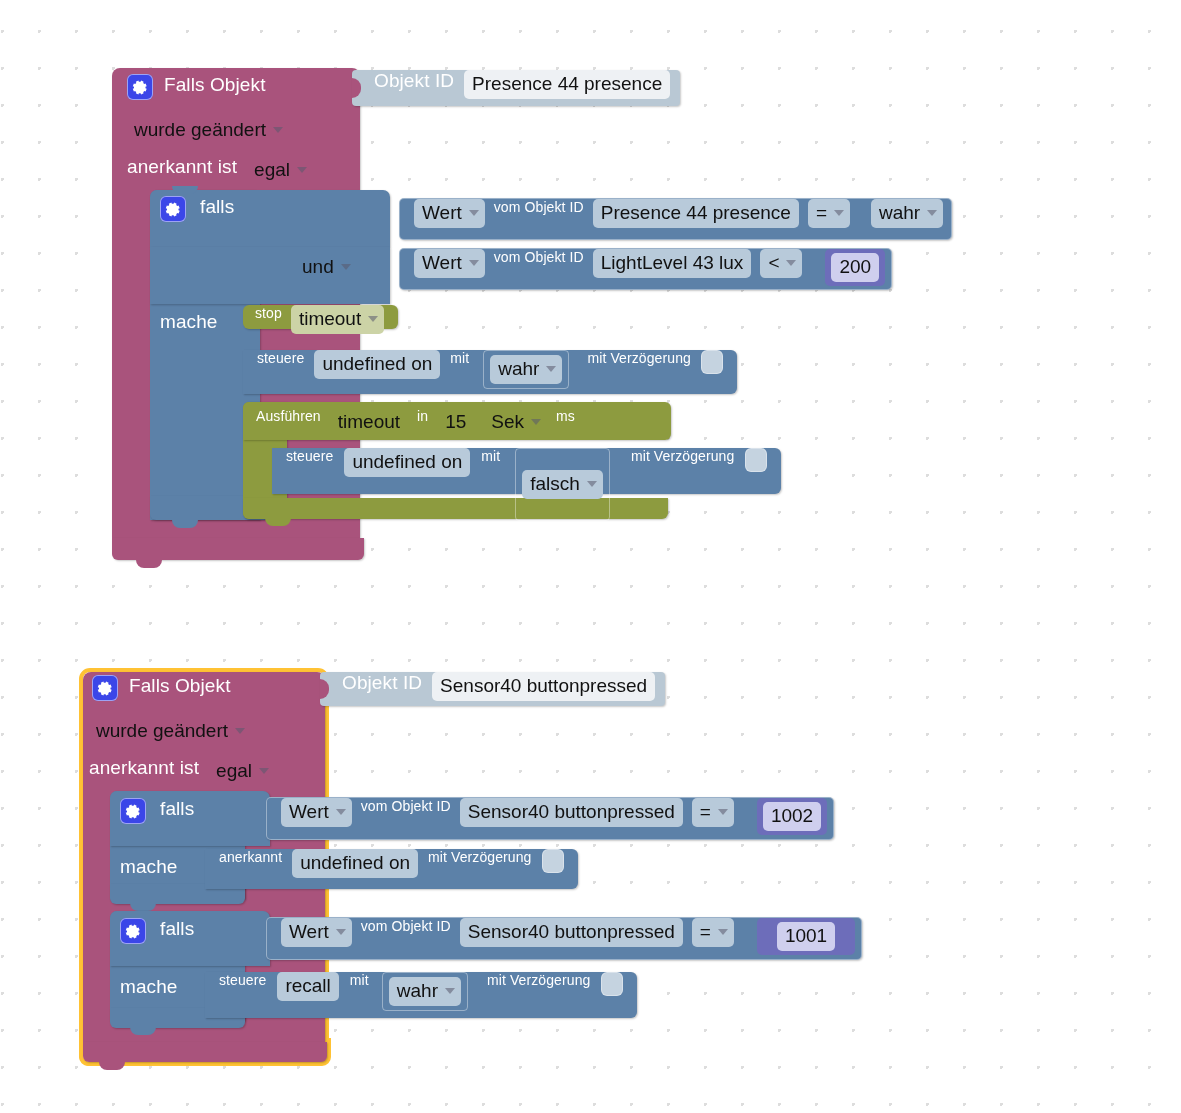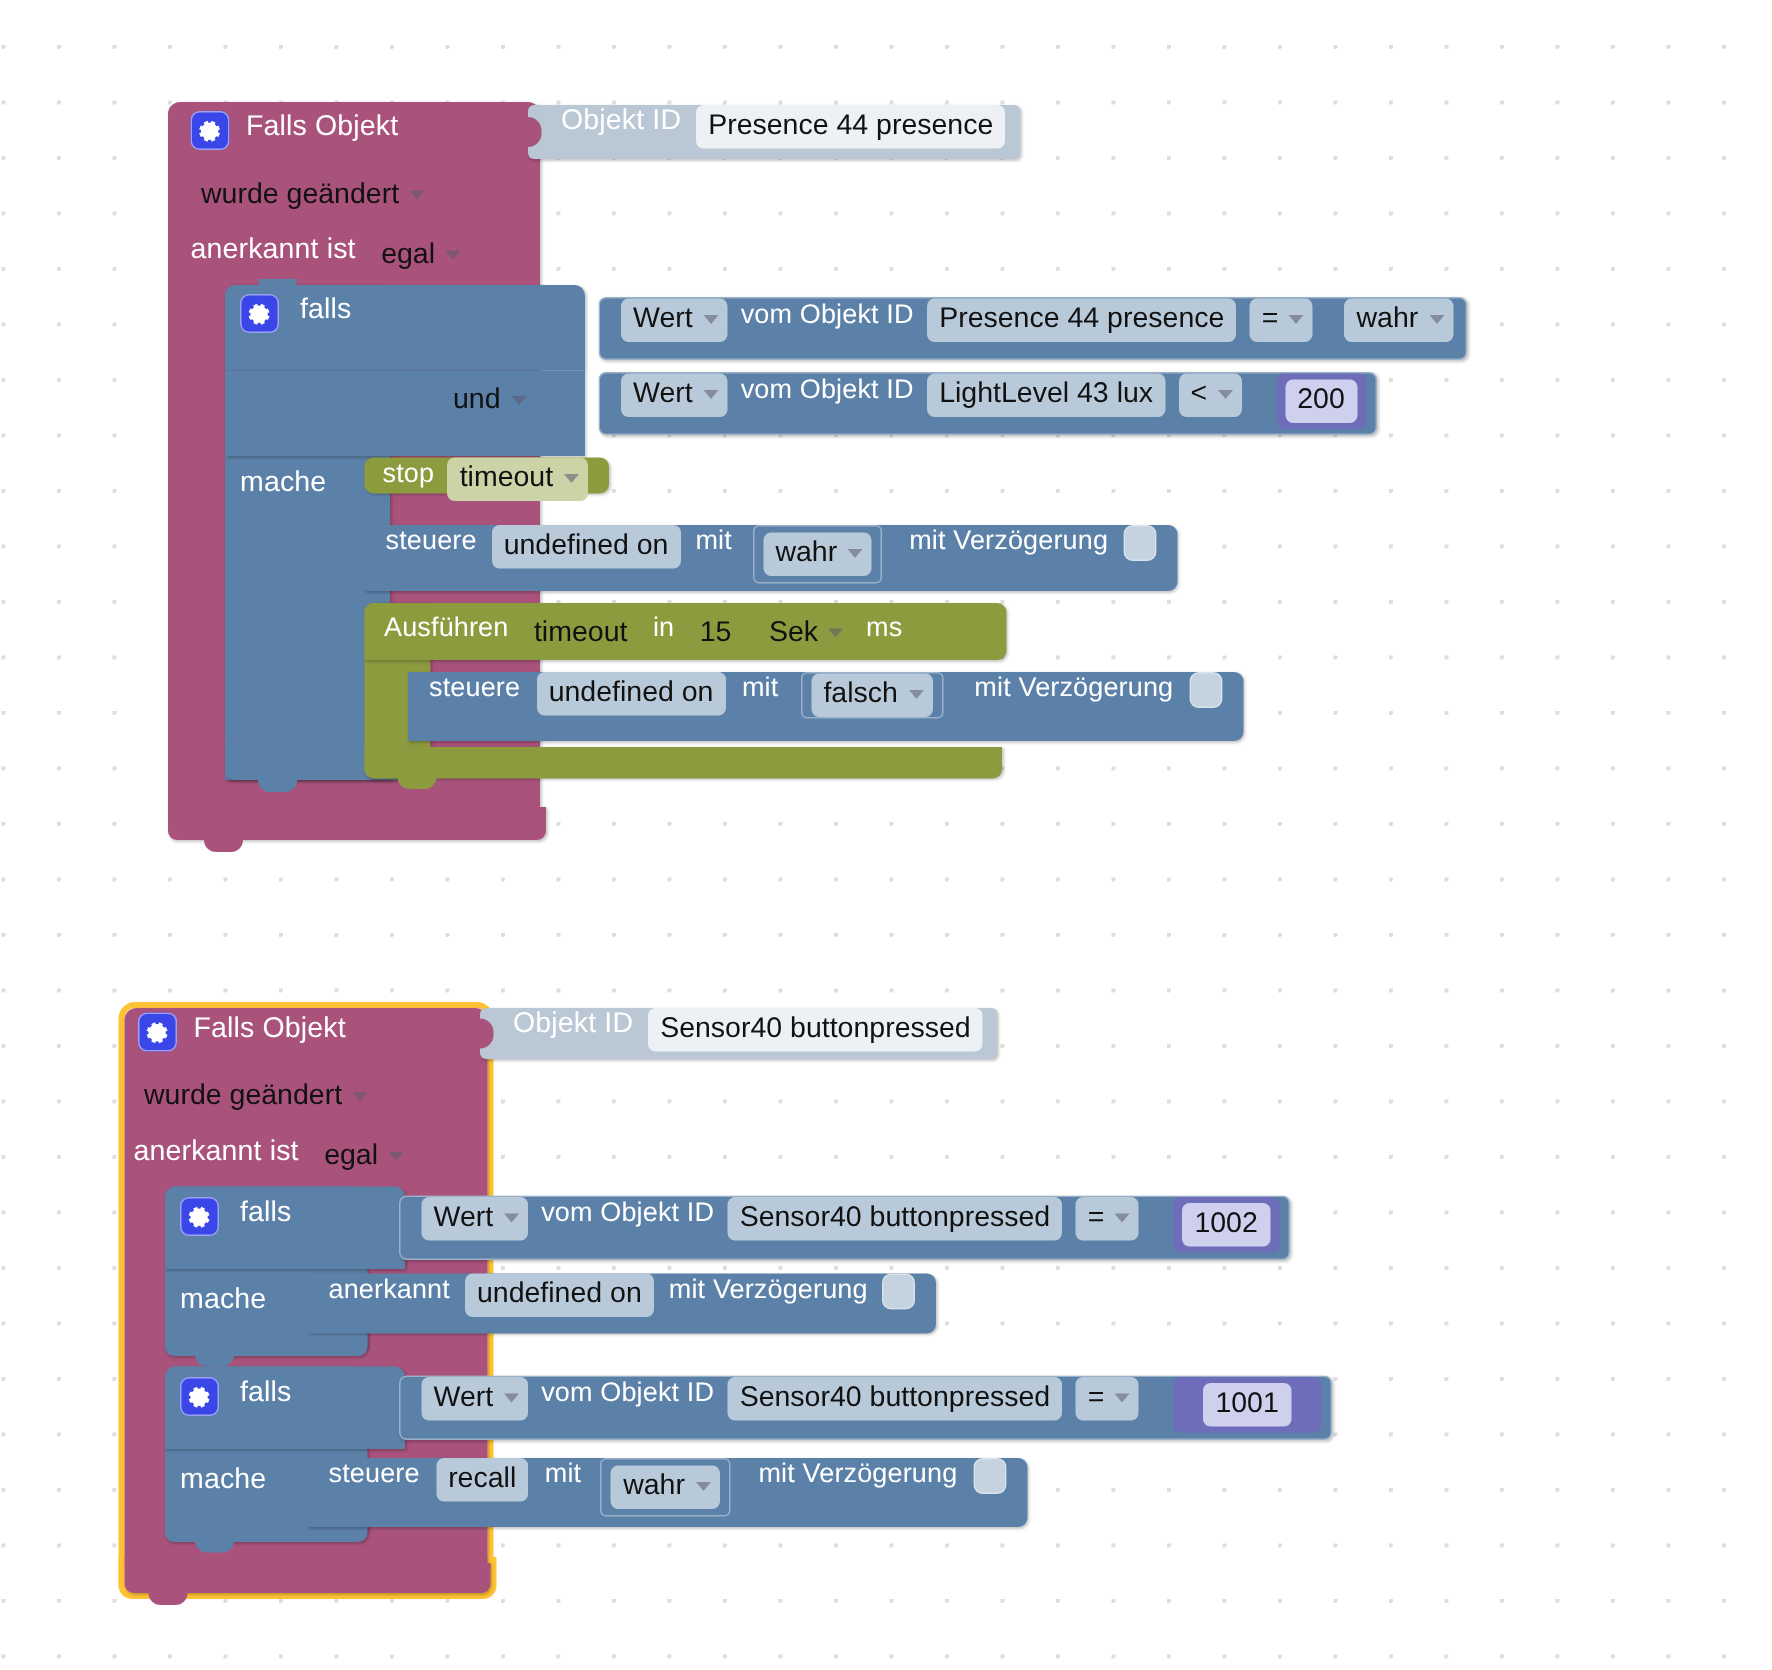--- a/index.html
+++ b/index.html
@@ -19,21 +19,21 @@
     background-size:37px 37px;
     background-position:1px 30px;
   }
   .layer{position:absolute;inset:0;}
 
   
   .blk{position:absolute;box-sizing:border-box;}
   .row{display:flex;align-items:flex-start;}
 
   .lbl{color:#ffffff;font-size:19px;white-space:nowrap;letter-spacing:.1px;}
-  .lbl.sm{font-size:18px;}
+  .lbl.sm{font-size:14px;}
 
   
   .field{
     display:inline-flex;align-items:center;
     border-radius:5px;
     padding:1px 8px 2px 8px;
     font-size:19px;color:#111;
     white-space:nowrap;
     line-height:26px;
   }
@@ -214,21 +214,21 @@
       <span>Sek</span>
       <span class="caret"></span>
     </span>
     <span class="lbl sm">ms</span>
   </div>
 
   <div class="blk c-logic shadow row" style="left:272px;top:448px;height:46px;border-radius:0 6px 6px 0;padding:0 14px 0 14px;gap:11px;">
     <span class="lbl sm">steuere</span>
     <span class="field">undefined on</span>
     <span class="lbl sm">mit</span>
-    <span class="innerframe" style="padding:0 6px;margin-left:4px;display:inline-flex;">
+    <span class="innerframe" style="padding:21px 6px;margin-left:4px;display:inline-flex;">
       <span class="field drop">
         <span>falsch</span>
         <span class="caret"></span>
       </span>
     </span>
     <span class="lbl sm" style="margin-left:10px;">mit Verzögerung</span>
     <span class="cbx"></span>
   </div>
 </div>
 

